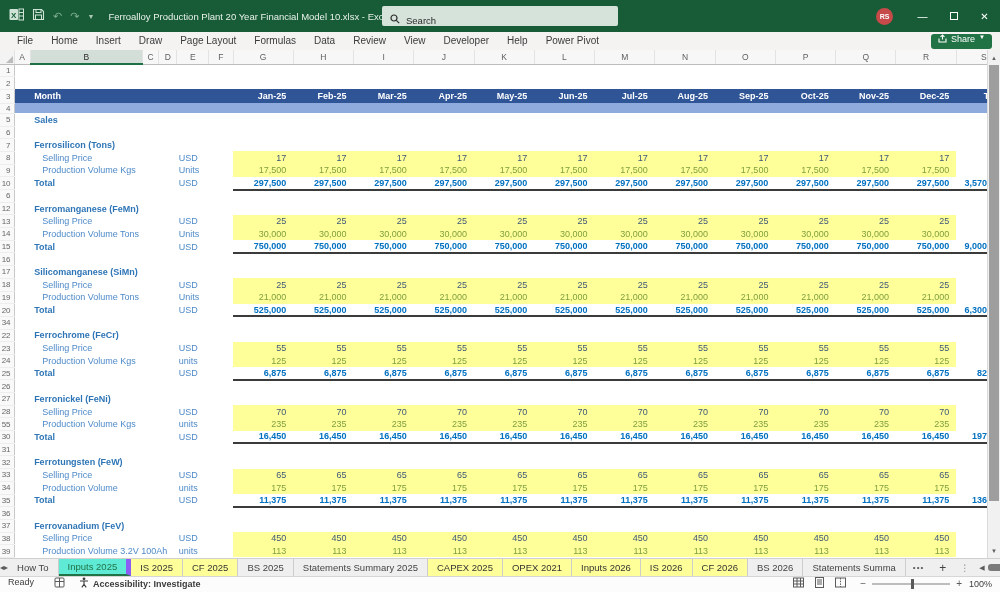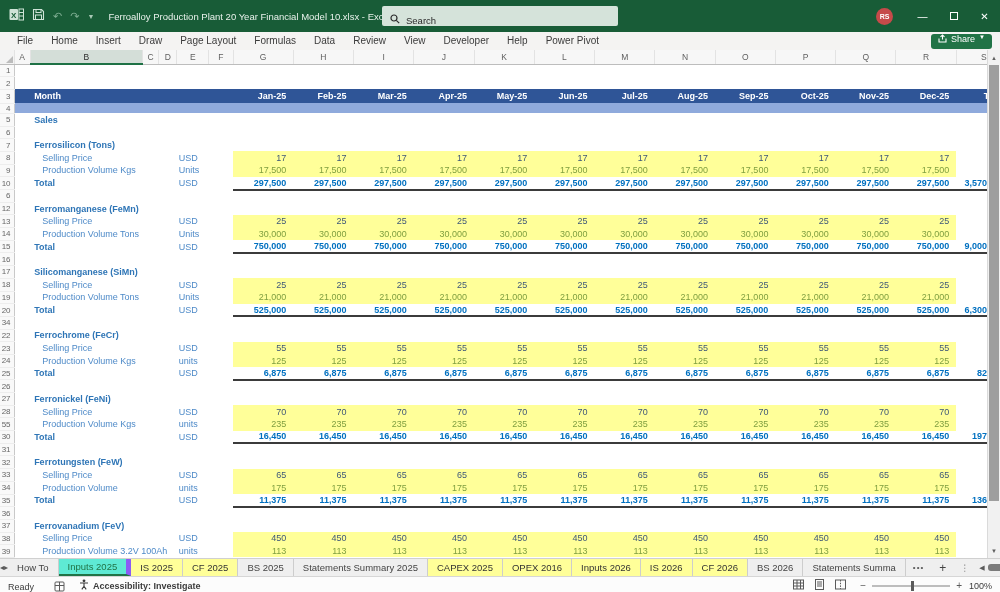--- a/index.html
+++ b/index.html
@@ -62,21 +62,21 @@
 .stab.yellow{background:#FFFF99;color:#333}
 .stab.active{background:#5eead4;color:#217346;font-weight:normal;border-bottom:2px solid #217346;border-right:5px solid #8b5cf6}
 .tab-ellipsis{display:flex;align-items:center;color:#5A5A5A;padding:0 7px;font-size:8px;letter-spacing:1px}
 .add-sheet{display:flex;align-items:center;color:#444;font-size:12px;padding:0 8px}
 .splitter{display:flex;align-items:center;color:#777;padding:0 6px;font-size:9px}
 .hscroll{display:flex;align-items:center;gap:3px;margin-left:4px;margin-right:6px}
 .hscroll .ha{color:#5A5A5A;font-size:7px}
 .hscroll .hthumb{width:30px;height:7px;background:#7A7A7A;border-radius:3px}
 
 
-.statusbar{flex:0 0 16px;background:#FCFCFC;border-top:1px solid #D6D6D6;display:flex;align-items:flex-end;font-size:9px;color:#3C3C3C}
+.statusbar{flex:0 0 16px;background:#FCFCFC;border-top:1px solid #D6D6D6;display:flex;align-items:flex-start;font-size:9px;color:#3C3C3C}
 .sb-ready{padding:0 12px 0 8px}
 .sb-ico{display:flex;align-items:center;padding:0 8px}
 .sb-acc{display:flex;align-items:center;gap:4px;padding:0 6px;font-weight:bold}
 .sb-right{margin-left:auto;display:flex;align-items:center;gap:8px;padding-right:8px}
 .viewicons{display:flex;align-items:center;gap:10px;margin-right:6px}
 .zoomctl{display:flex;align-items:center;gap:6px}
 .zoomtrack{width:78px;height:2px;background:#BDBDBD;position:relative}
 .zoomthumb{position:absolute;left:50%;top:-4px;width:3px;height:10px;background:#5A5A5A}
 .zminus,.zplus{color:#5A5A5A;font-size:10px}
 .zoomlabel{min-width:24px;text-align:right}
@@ -1099,21 +1099,21 @@
     <span class="tnav">◂</span>
     <span class="tnav">▸</span>
     <div class="stabs" id="sheettabs">
         <span class="stab plain">How To</span>
         <span class="stab active">Inputs 2025</span>
         <span class="stab yellow">IS 2025</span>
         <span class="stab yellow">CF 2025</span>
         <span class="stab plain">BS 2025</span>
         <span class="stab plain">Statements Summary 2025</span>
         <span class="stab yellow">CAPEX 2025</span>
-        <span class="stab yellow">OPEX 2016</span>
+        <span class="stab yellow">OPEX 2021</span>
         <span class="stab yellow">Inputs 2026</span>
         <span class="stab yellow">IS 2026</span>
         <span class="stab yellow">CF 2026</span>
         <span class="stab plain">BS 2026</span>
         <span class="stab plain">Statements Summa</span>
       </div>
     <span class="tab-ellipsis">•••</span>
     <span class="add-sheet">+</span>
     <span class="splitter">⋮</span>
     <div class="hscroll">

